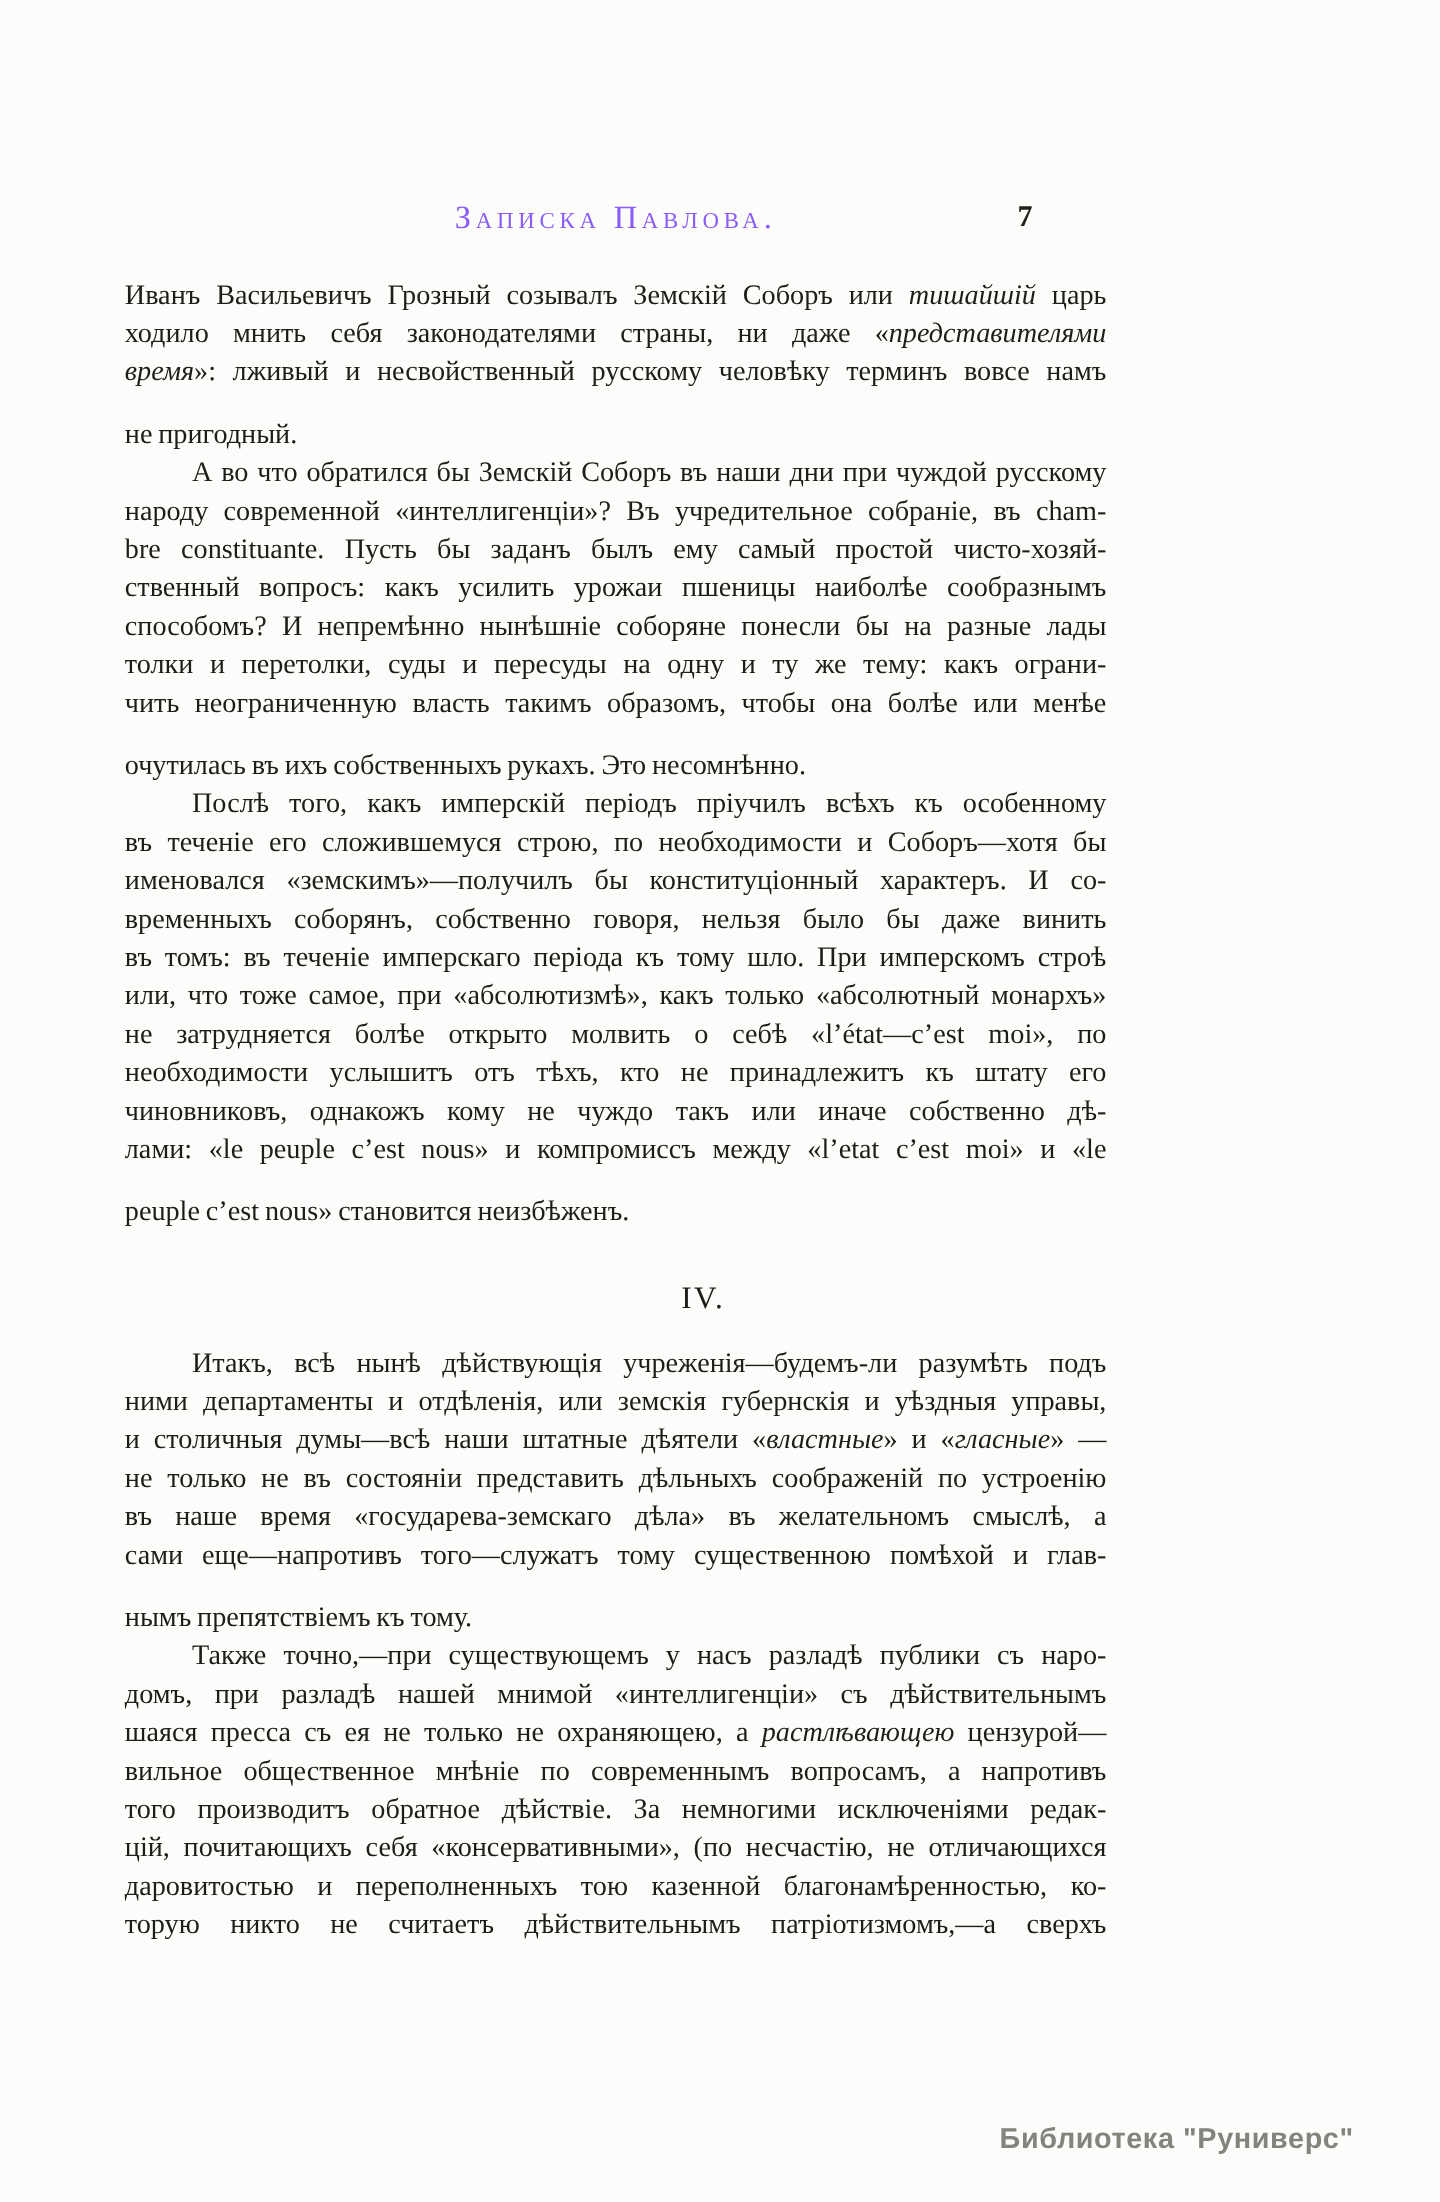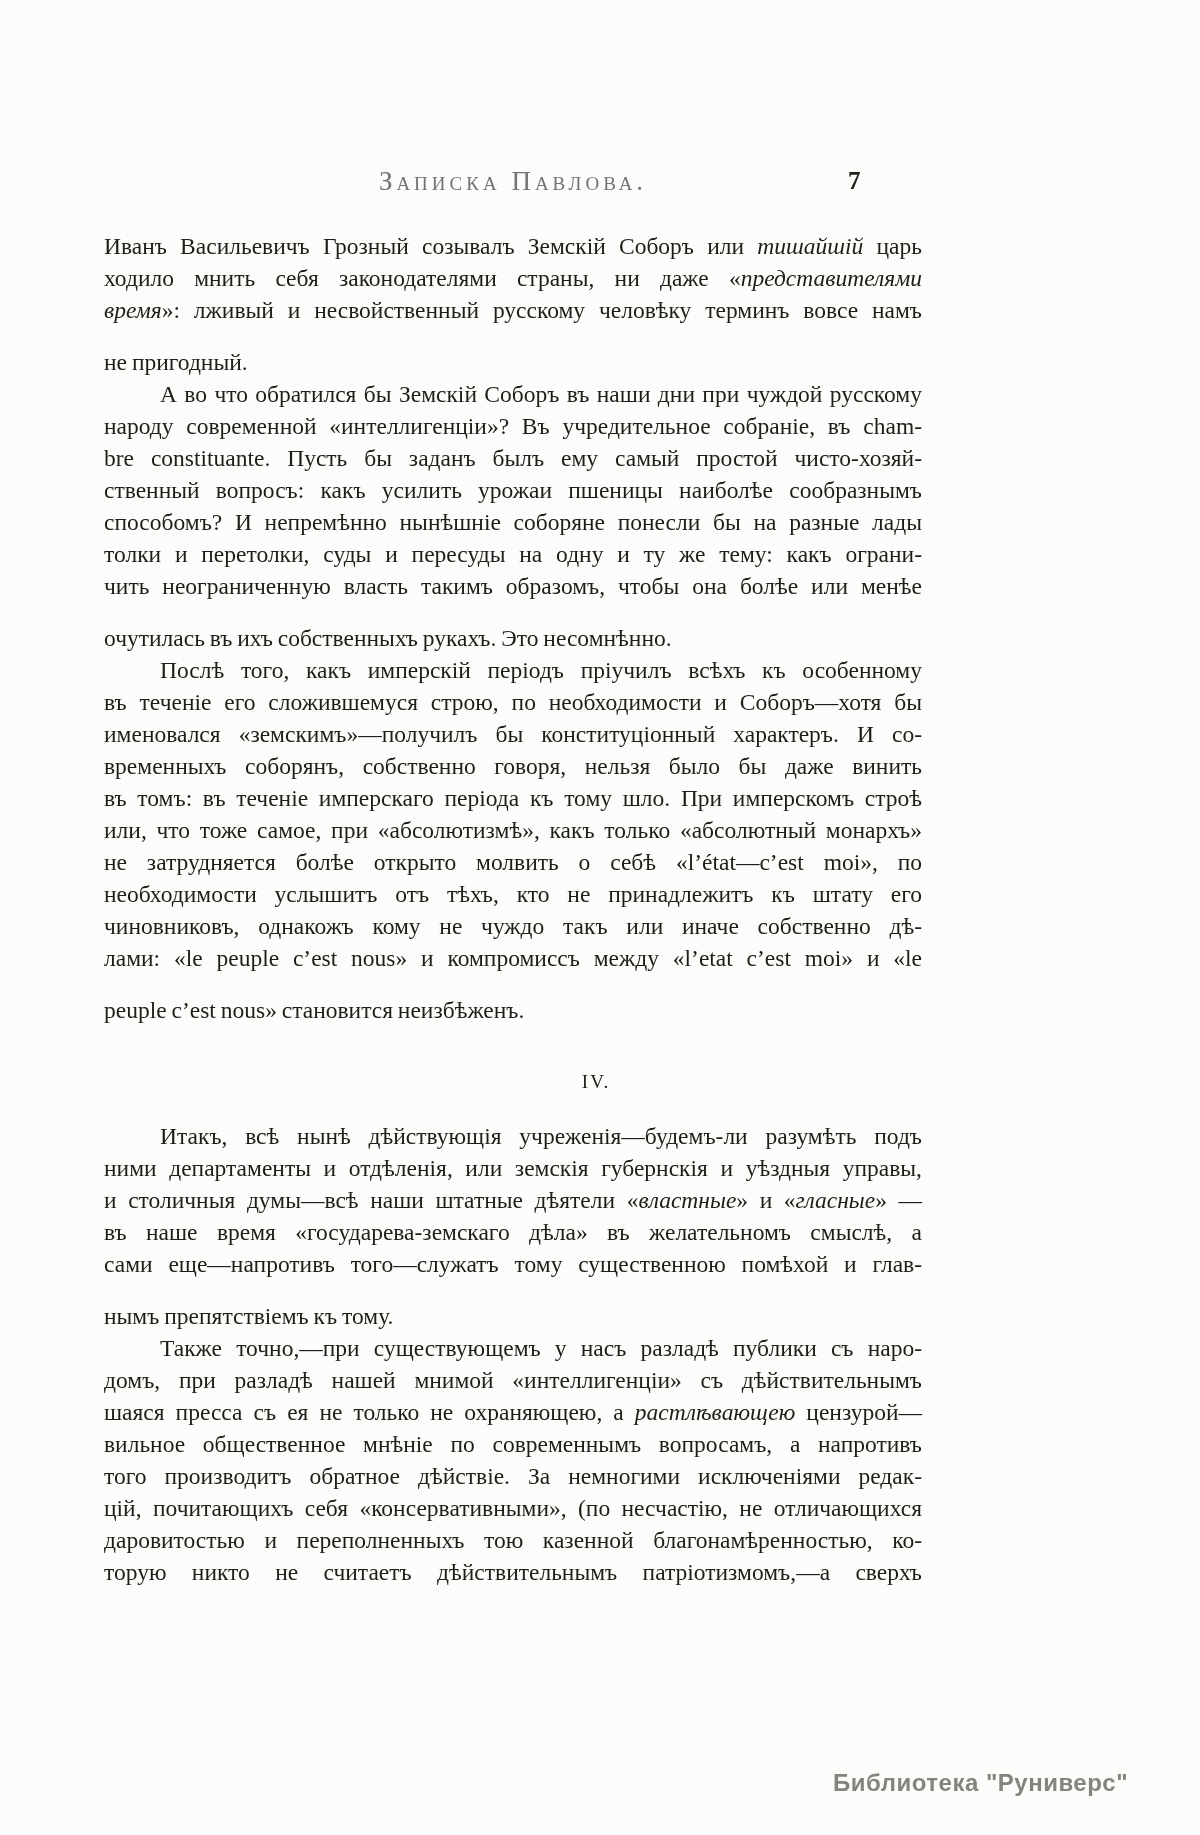--- a/index.html
+++ b/index.html
@@ -18,21 +18,21 @@
   }
   .running-title {
     position: absolute;
     top: 166px;
     left: 104px;
     width: 818px;
     text-align: center;
     font-variant: small-caps;
     font-size: 27px;
     letter-spacing: 4px;
-    color: #737373;
+    color: #8b5cf6;
   }
   .pagenum {
     position: absolute;
     top: 167px;
     left: 848px;
     font-size: 25px;
     font-weight: bold;
     color: #22201d;
   }
   .body-block {
@@ -52,25 +52,25 @@
   }
   .line.last {
     text-align-last: left;
     margin-top: 20px;
     -moz-text-align-last: left;
   }
   .line.indent { text-indent: 56px; }
   .it { font-style: italic; }
   .heading {
     position: relative;
-    left: 83px;
+    left: 73px;
     margin-top: 40px;
     margin-bottom: 22px;
     text-align: left;
-    font-size: 19px;
+    font-size: 26px;
     letter-spacing: 2px;
     text-align-last: center;
     -moz-text-align-last: center;
   }
   .watermark {
     position: absolute;
     left: 833px;
     top: 1769px;
     font-family: "Liberation Sans", "DejaVu Sans", sans-serif;
     font-weight: bold;
@@ -113,20 +113,21 @@
         <div class="line"><span>необходимости услышитъ отъ тѣхъ, кто не принадлежитъ къ штату его</span></div>
         <div class="line"><span>чиновниковъ, однакожъ кому не чуждо такъ или иначе собственно дѣ-</span></div>
         <div class="line"><span>лами: «le peuple c’est nous» и компромиссъ между «l’etat c’est moi» и «le</span></div>
         <div class="line last"><span>peuple c’est nous» становится неизбѣженъ.</span></div>
       </div>
       <div class="heading">IV.</div>
       <div class="para">
         <div class="line indent"><span>Итакъ, всѣ нынѣ дѣйствующія учреженія—будемъ-ли разумѣть подъ</span></div>
         <div class="line"><span>ними департаменты и отдѣленія, или земскія губернскія и уѣздныя управы,</span></div>
         <div class="line"><span>и столичныя думы—всѣ наши штатные дѣятели «</span><span class="it">властные</span><span>» и «</span><span class="it">гласные</span><span>» —</span></div>
+        <div class="line"><span>не только не въ состояніи представить дѣльныхъ соображеній по устроенію</span></div>
         <div class="line"><span>въ наше время «государева-земскаго дѣла» въ желательномъ смыслѣ, а</span></div>
         <div class="line"><span>сами еще—напротивъ того—служатъ тому существенною помѣхой и глав-</span></div>
         <div class="line last"><span>нымъ препятствіемъ къ тому.</span></div>
       </div>
       <div class="para">
         <div class="line indent"><span>Также точно,—при существующемъ у насъ разладѣ публики съ наро-</span></div>
         <div class="line"><span>домъ, при разладѣ нашей мнимой «интеллигенціи» съ дѣйствительнымъ</span></div>
         <div class="line"><span>шаяся пресса съ ея не только не охраняющею, а </span><span class="it">растлѣвающею</span><span> цензурой—</span></div>
         <div class="line"><span>вильное общественное мнѣніе по современнымъ вопросамъ, а напротивъ</span></div>
         <div class="line"><span>того производитъ обратное дѣйствіе. За немногими исключеніями редак-</span></div>

